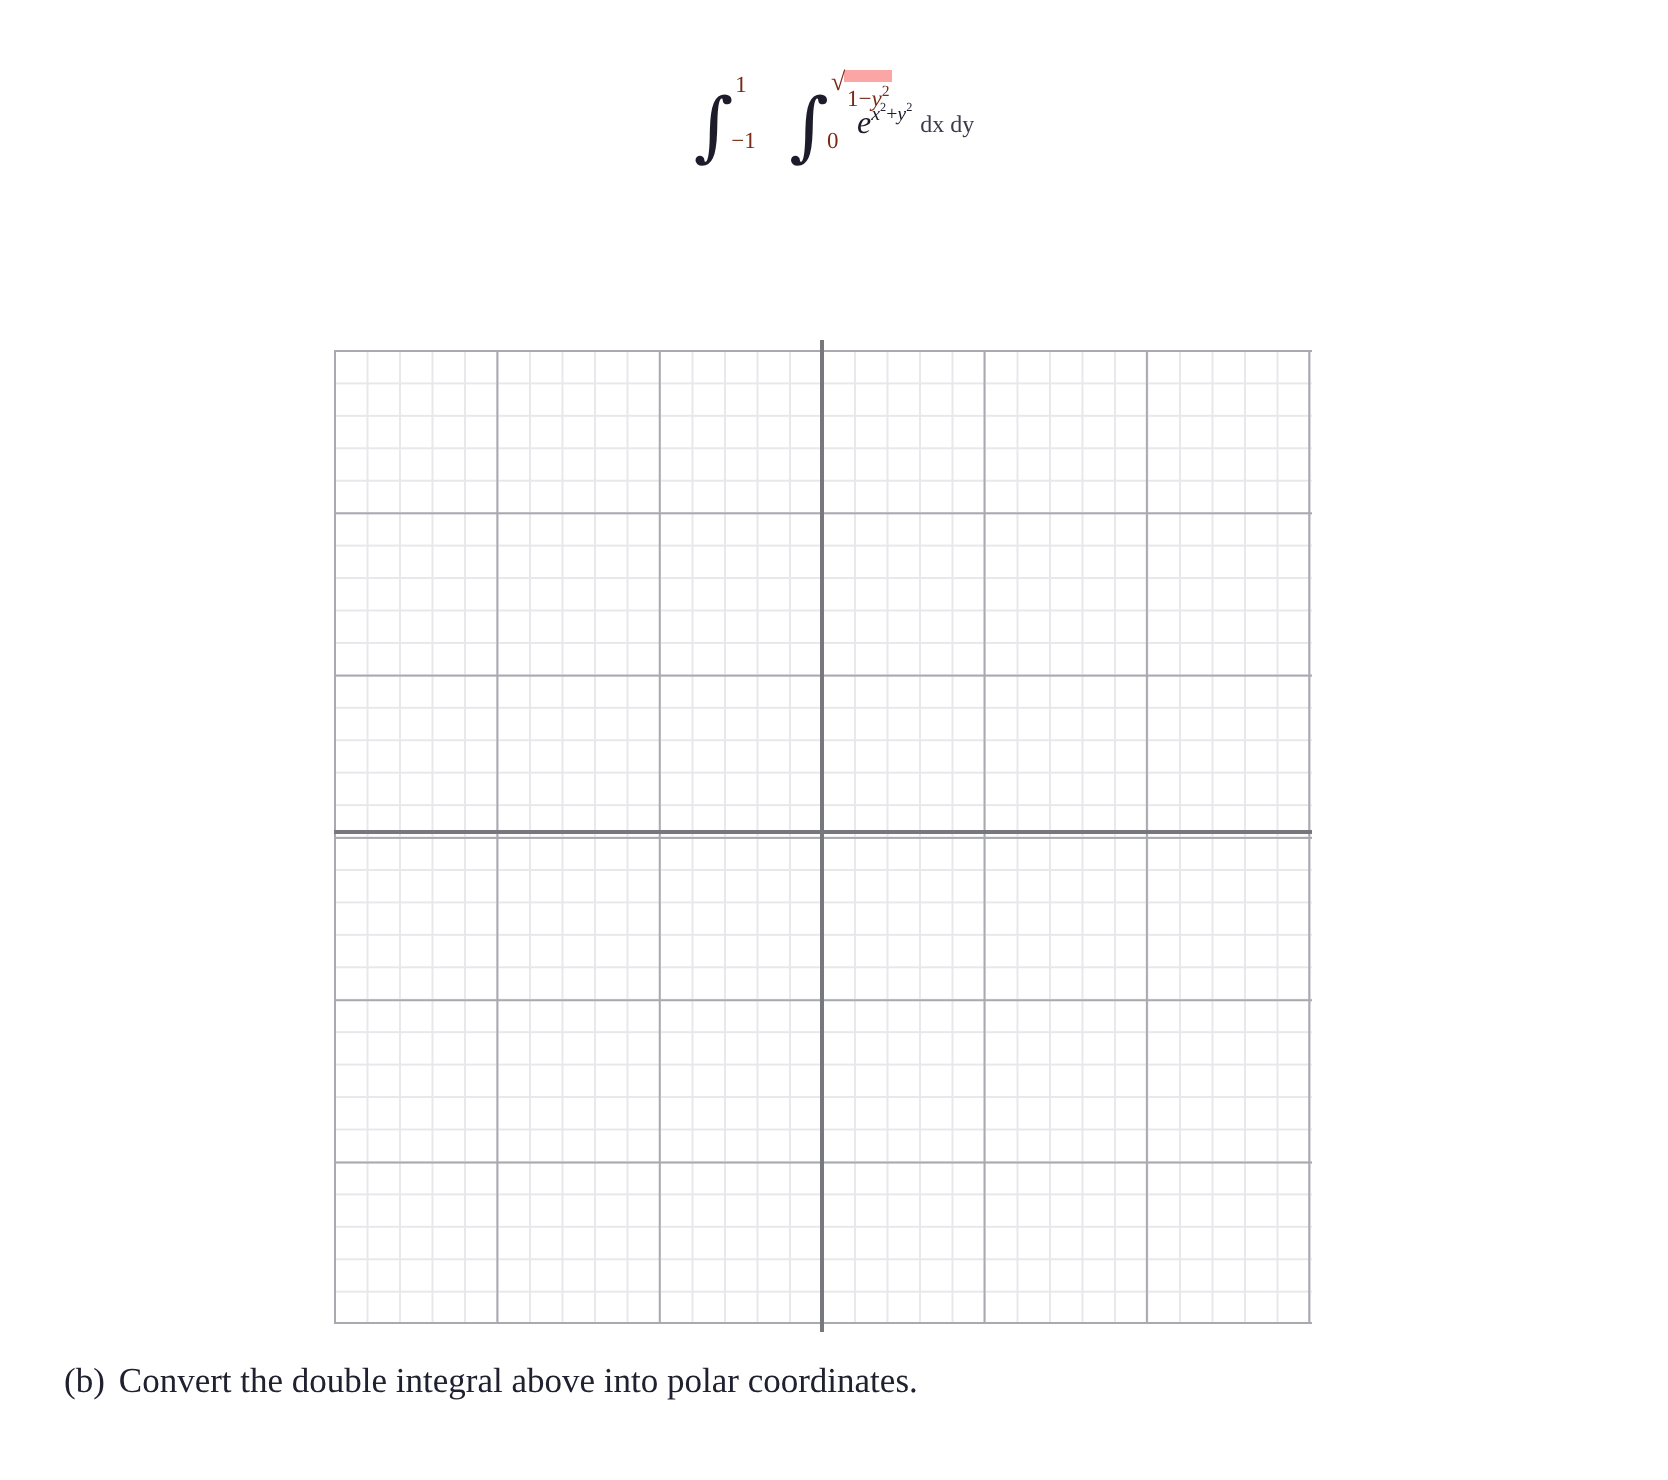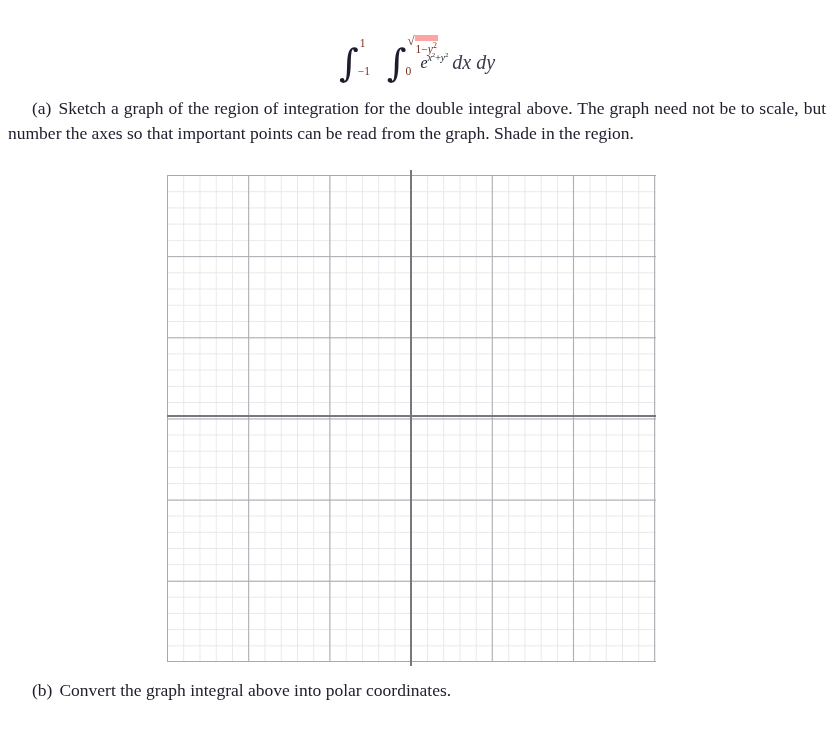--- a/index.html
+++ b/index.html
@@ -128,22 +128,21 @@
     position: relative;
     top: 1px;
     color: #1c1c2b;
   }
   .expr .sup {
     font-size: 0.62em;
   }
   .dpart {
     display: inline-block;
     margin-left: 0;
-    font-size: 20px;
-    font-style: italic;
+    font-size: 12px;
     vertical-align: middle;
     position: relative;
     top: 1px;
     color: #3b3b4d;
   }
 
   
   .part {
     position: absolute;
     font-size: 17.5px;
@@ -246,30 +245,27 @@
       <span style="display:inline-block;width:20px"></span>
 
       <span class="int-sign">∫</span><span class="lim-wrap"><span class="lim-up-wide"><span class="sqrt"><span class="bar"><span>1−</span><span class="mathit">y</span><span class="sup">2</span></span></span></span><span class="lim-lo">0</span></span>
 
       <span class="expr"><span>e</span><span class="sup"><span class="mathit">x</span><span class="sup">2</span><span>+</span><span class="mathit">y</span><span class="sup">2</span></span></span>
 
       <span class="dpart">dx dy</span>
     </span>
   </div>
 
-  <div class="part part-a">
-    <span class="part-label">(a)</span><span>Sketch a graph of the region of integration for the double integral above. The graph need not be to scale, but number the axes so that important points can be read from the graph. Shade in the region.</span>
-  </div>
 
   <div class="grid-area">
     <div class="grid-minor"></div>
     <div class="grid-major"></div>
     <div class="grid-edge-top"></div>
     <div class="grid-edge-bottom"></div>
     <div class="axis-h"></div>
     <div class="axis-v"></div>
   </div>
 
   <div class="part part-b">
-    <span class="part-label">(b)</span><span>Convert the graph integral above into polar coordinates.</span>
+    <span class="part-label">(b)</span><span>Convert the double integral above into polar coordinates.</span>
   </div>
 
 </div>
 
 </body></html>

